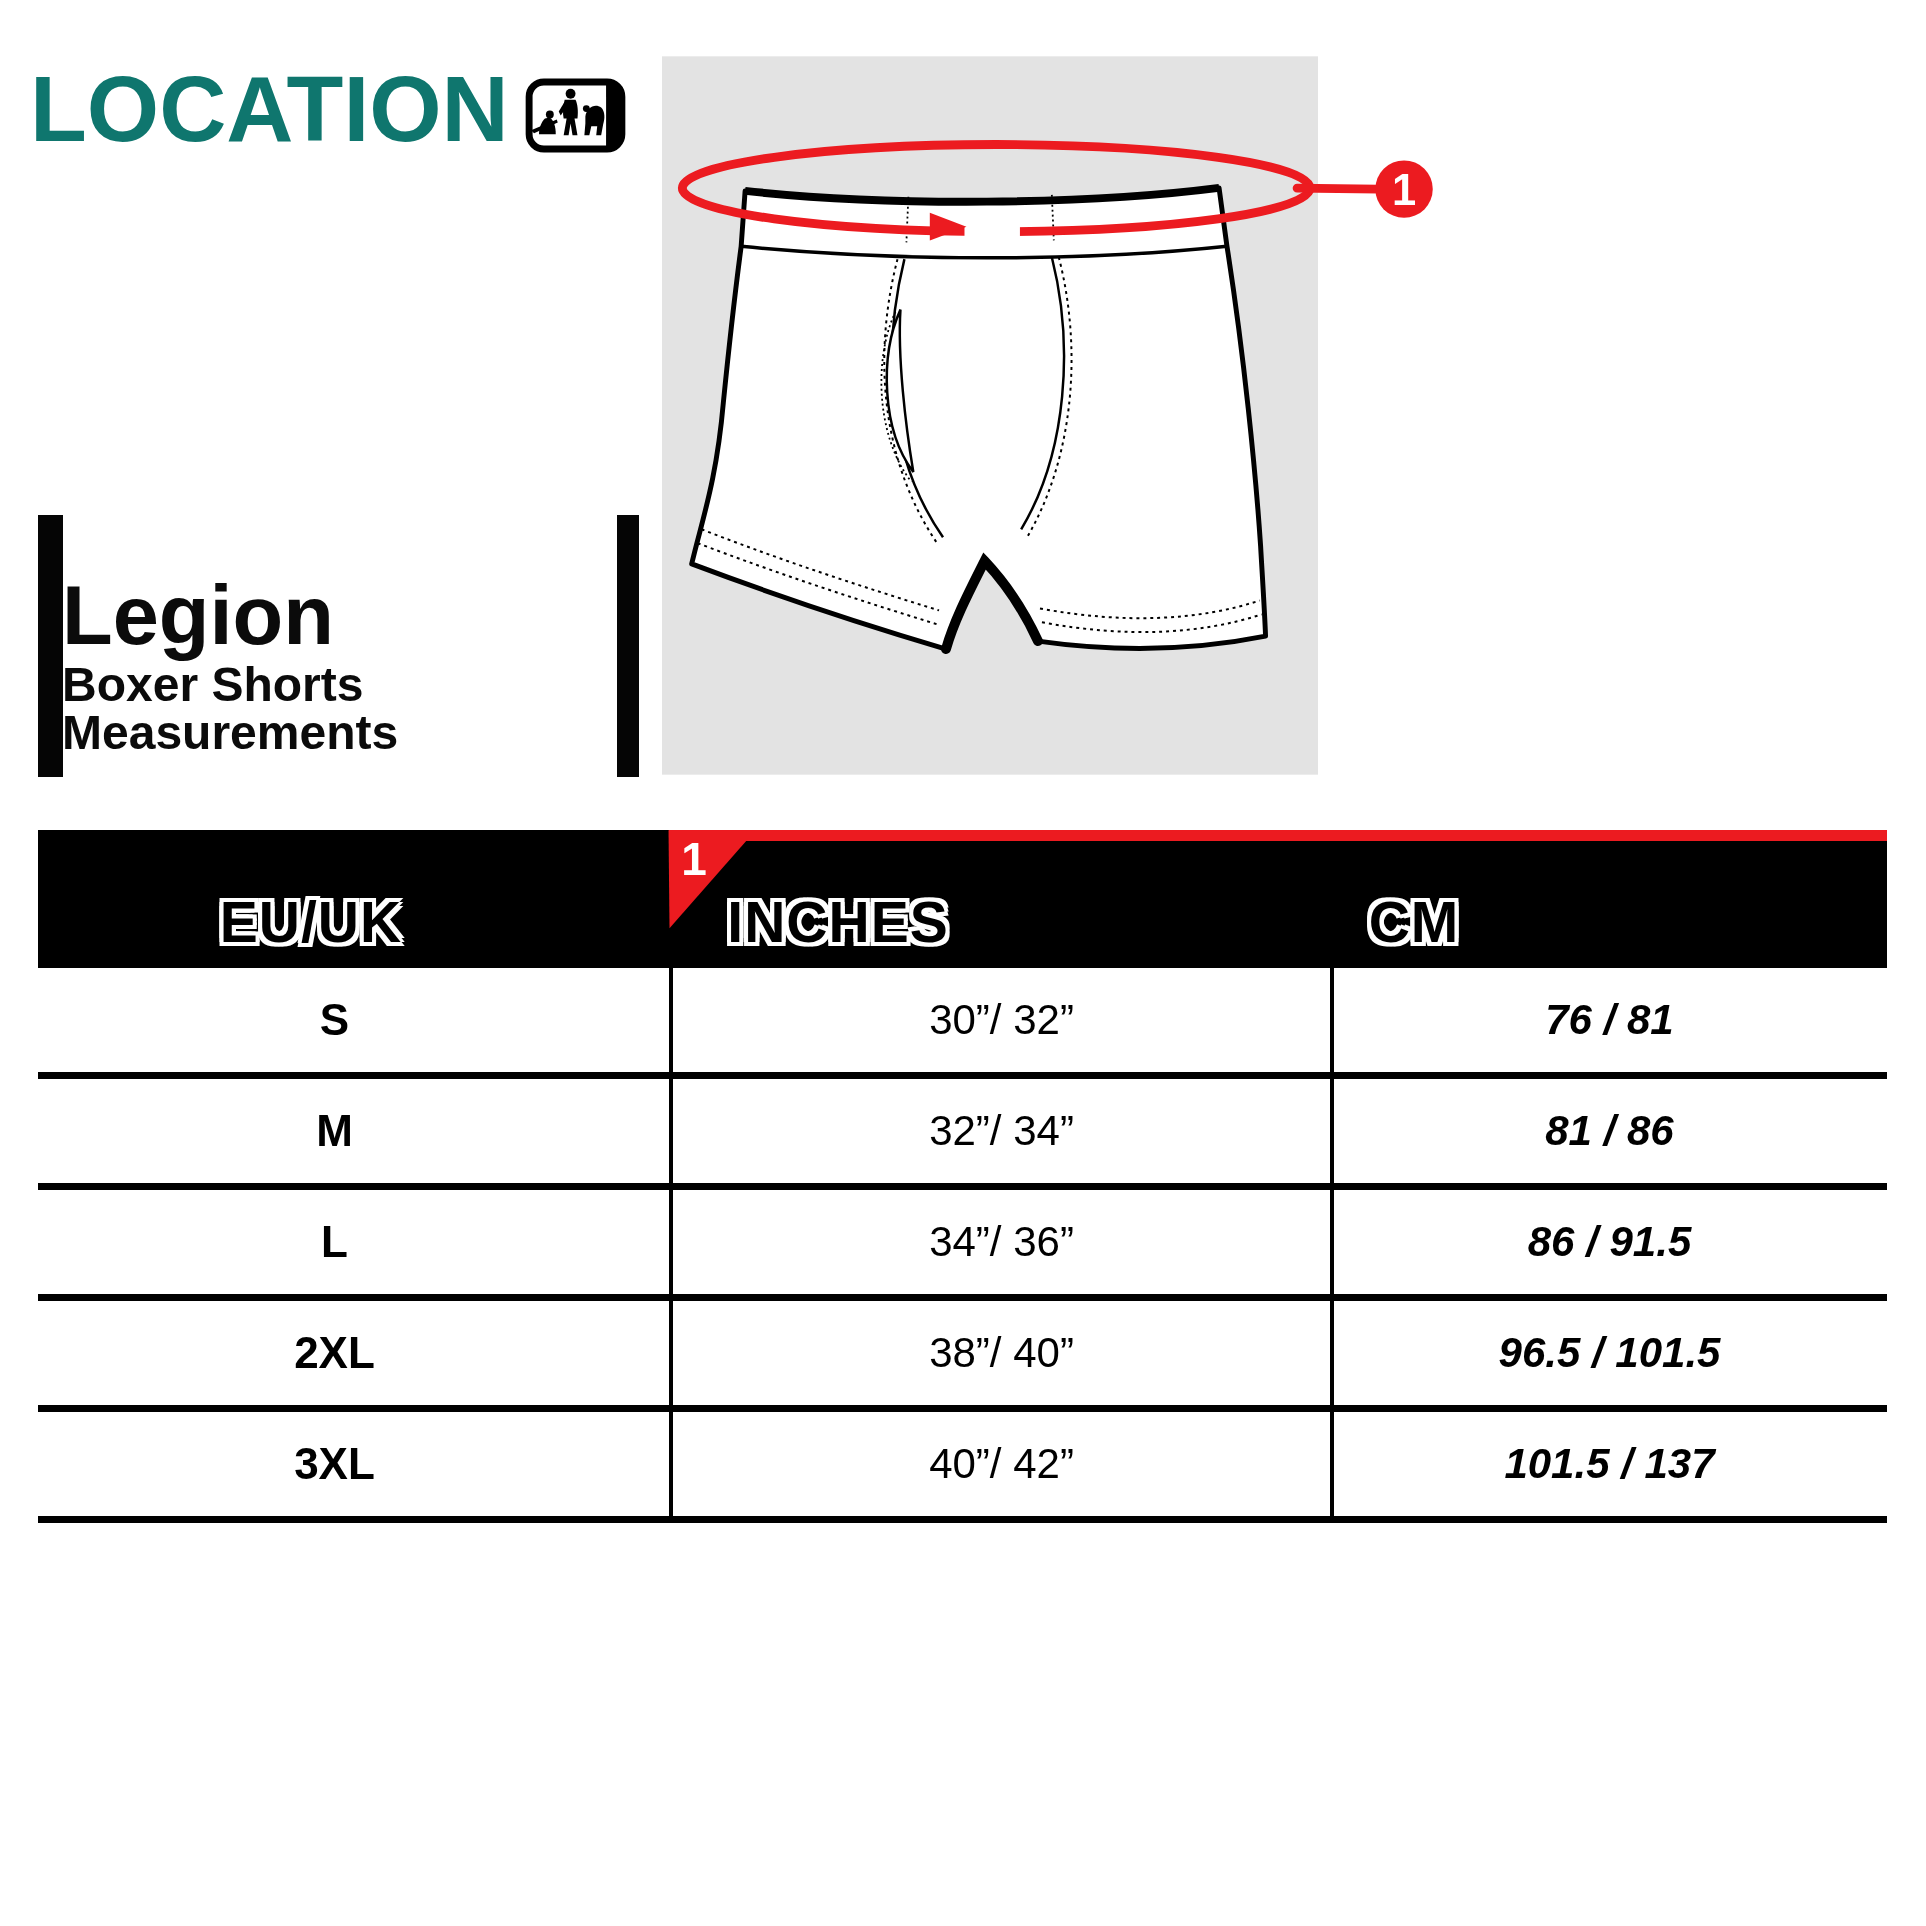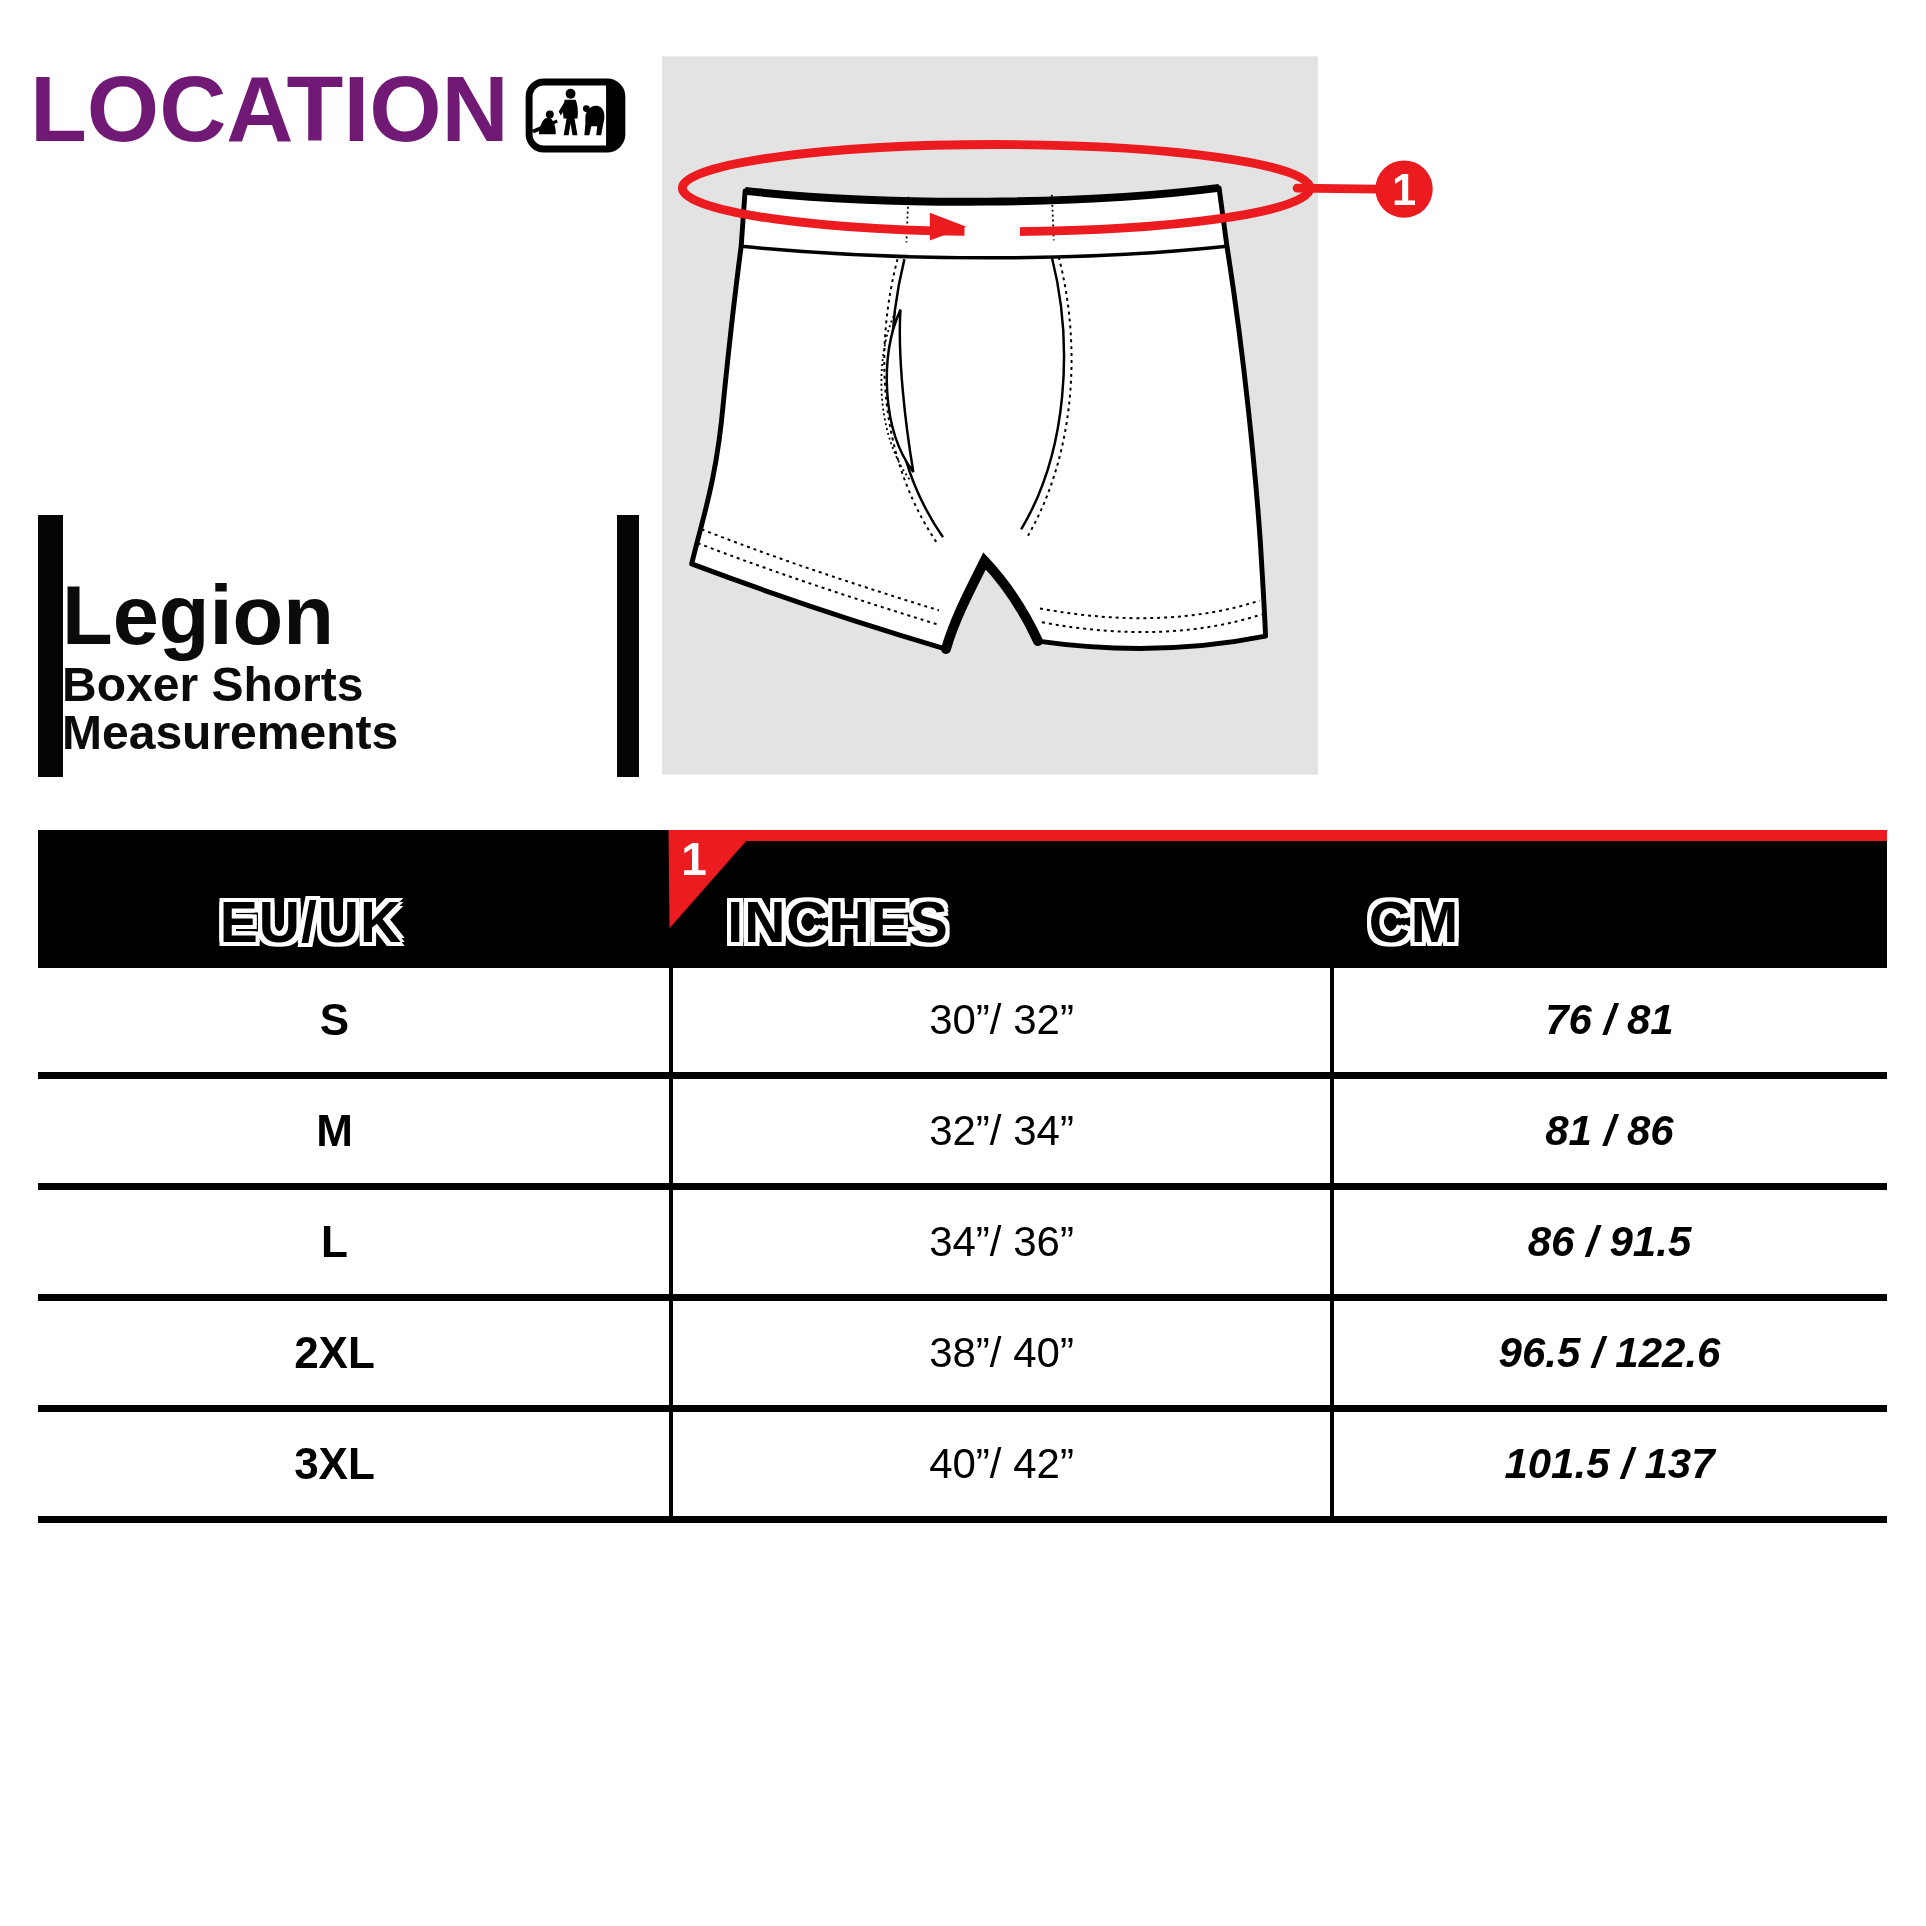--- a/index.html
+++ b/index.html
@@ -1,21 +1,21 @@
 <!DOCTYPE html>
 <html><head>
 <meta charset="utf-8">
 <style>
   html,body{margin:0;padding:0;background:#fff;}
   .page{position:relative;width:1927px;height:1927px;background:#ffffff;overflow:hidden;
         font-family:"Liberation Sans", sans-serif;color:#000;}
 
   
   .wordmark{position:absolute;left:30px;top:63px;font-size:93px;font-weight:800;
-            letter-spacing:0px;color:#701a75;line-height:1;}
+            letter-spacing:0px;color:#0f766e;line-height:1;}
   .brand-icon{position:absolute;left:525px;top:78px;}
 
   
   .boxer-svg{position:absolute;left:662px;top:56px;}
 
   
   .overlay-svg{position:absolute;left:0;top:0;pointer-events:none;z-index:5;}
 
   
   .accent-bar{position:absolute;top:515px;height:262px;background:#050505;}
@@ -144,21 +144,21 @@
       <div class="cell cm">81 / 86</div>
     </div>
     <div class="trow">
       <div class="cell size">L</div>
       <div class="cell inches">34”/ 36”</div>
       <div class="cell cm">86 / 91.5</div>
     </div>
     <div class="trow">
       <div class="cell size">2XL</div>
       <div class="cell inches">38”/ 40”</div>
-      <div class="cell cm">96.5 / 122.6</div>
+      <div class="cell cm">96.5 / 101.5</div>
     </div>
     <div class="trow">
       <div class="cell size">3XL</div>
       <div class="cell inches">40”/ 42”</div>
       <div class="cell cm">101.5 / 137</div>
     </div>
 
     <div class="vline v1"></div>
     <div class="vline v2"></div>
   </div>

